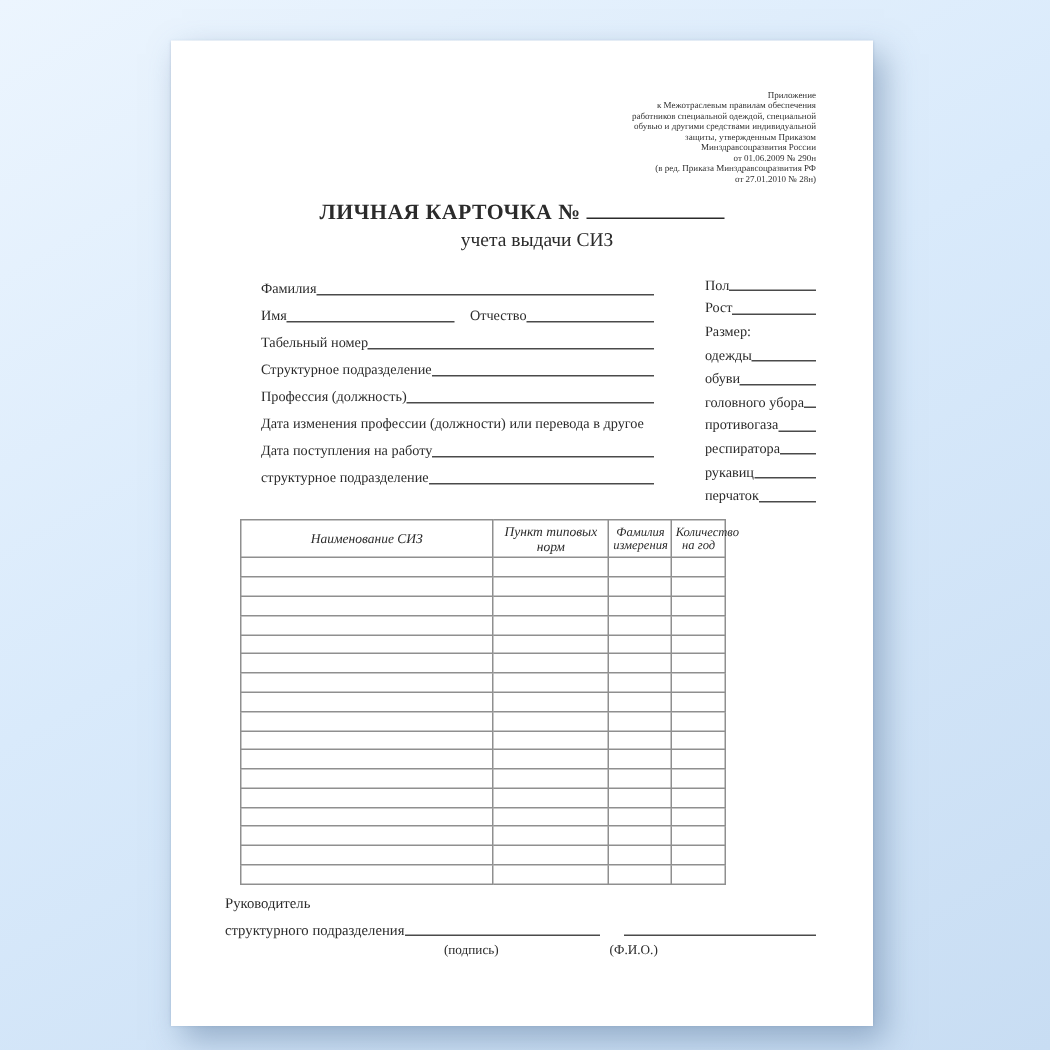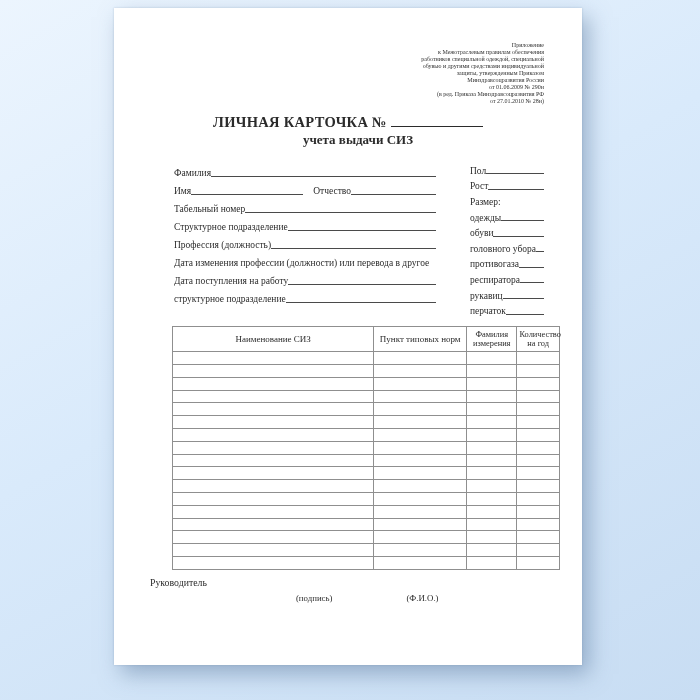--- a/index.html
+++ b/index.html
@@ -2,51 +2,51 @@
 <html><head>
 <meta charset="utf-8">
 <style>
   html,body { margin:0; padding:0; }
   .scene {
     position:relative; width:700px; height:700px; overflow:hidden;
     background: linear-gradient(150deg, #ecf5fe 0%, #d9eafb 45%, #c8ddf3 100%);
     font-family: "Liberation Serif", serif; color:#2b2b2b;
   }
   .page {
-    position:absolute; left:114px; top:8px; width:468px; height:657px;
+    position:absolute; left:114px; top:27px; width:468px; height:657px;
     background:#ffffff;
     box-shadow: 7px 9px 20px rgba(92,122,158,0.5), 0 0 2px rgba(110,135,165,0.35);
   }
   .appendix {
     margin:34px 38px 0 0; text-align:right;
     font-size:6px; line-height:7px; color:#333;
   }
   .appendix div { white-space:nowrap; }
   .title-block { margin-top:9px; text-align:center; line-height:1.1; }
   .title-l1 { font-size:14.5px; font-weight:bold; letter-spacing:0.3px; }
   .title-l1 .blank { display:inline-block; width:92px; height:12px; border-bottom:1px solid #2b2b2b; }
-  .title-l2 { font-size:13px; font-weight:bold; margin-top:2px;padding-left:20px; }
+  .title-l2 { font-size:13px; font-weight:normal; margin-top:2px;padding-left:20px; }
   .cols { display:flex; margin:13px 38px 0 36px; }
   .col-left { width:300px; }
   .col-right { flex:1; margin-left:10px; }
   .frow { display:flex; align-items:flex-end; height:18px; font-size:9.5px;margin-left:24px; }
   .col-right .frow { height:15.6px; }
   .frow .lbl { white-space:nowrap; }
   .fline { flex:1; border-bottom:1px solid #4a4a4a; margin-bottom:1.5px; min-width:8px; }
   .fline.wfix { flex:0 0 112px; }
   .gap10 { width:10px; flex:0 0 10px; }
   .vydacha { margin:4px 38px 0 36px; font-size:9.5px; }
   .vydacha-row { display:flex; align-items:flex-end; height:14px; }
   .vydacha-caption {
     margin-left:95px; width:300px; text-align:center;
     font-size:5.8px; font-style:italic; color:#444; line-height:7px;
   }
   table.siz-table {
     border-collapse:collapse; table-layout:fixed;
-    margin:10px 0 0 58px; width:388px;
+    margin:10px 0 0 46px; width:324px;font-style:italic;
   }
   .siz-table th, .siz-table td { border:1px solid #8f8f8f; }
   .siz-table th {
     font-weight:normal; font-size:9px; line-height:1.12;
     padding:2px 2px; height:20px; vertical-align:middle; text-align:center;
   }
   .siz-table th:nth-child(3), .siz-table th:nth-child(4) { font-size:8.4px; }
   .siz-table td { height:11.8px; padding:0; }
   .col-c1 { width:52%; } .col-c2 { width:24%; } .col-c3 { width:13%; } .col-c4 { width:11%; }
   .footer { margin:7px 38px 0 36px; font-size:9.8px; }
@@ -284,20 +284,26 @@
             <td></td>
             <td></td>
             <td></td>
             <td></td>
           </tr>
         </tbody>
     </table>
 
     <div class="footer">
       <div class="l1">Руководитель</div>
+      <div class="sig-row">
+        <span class="lbl">структурного подразделения</span>
+        <span class="line1"></span>
+        <span class="gap"></span>
+        <span class="line2"></span>
+      </div>
       <div class="cap-row">
         <span class="c1">(подпись)</span>
         <span class="c2">(Ф.И.О.)</span>
       </div>
     </div>
 
   </div>
 </div>
 
 </body></html>

